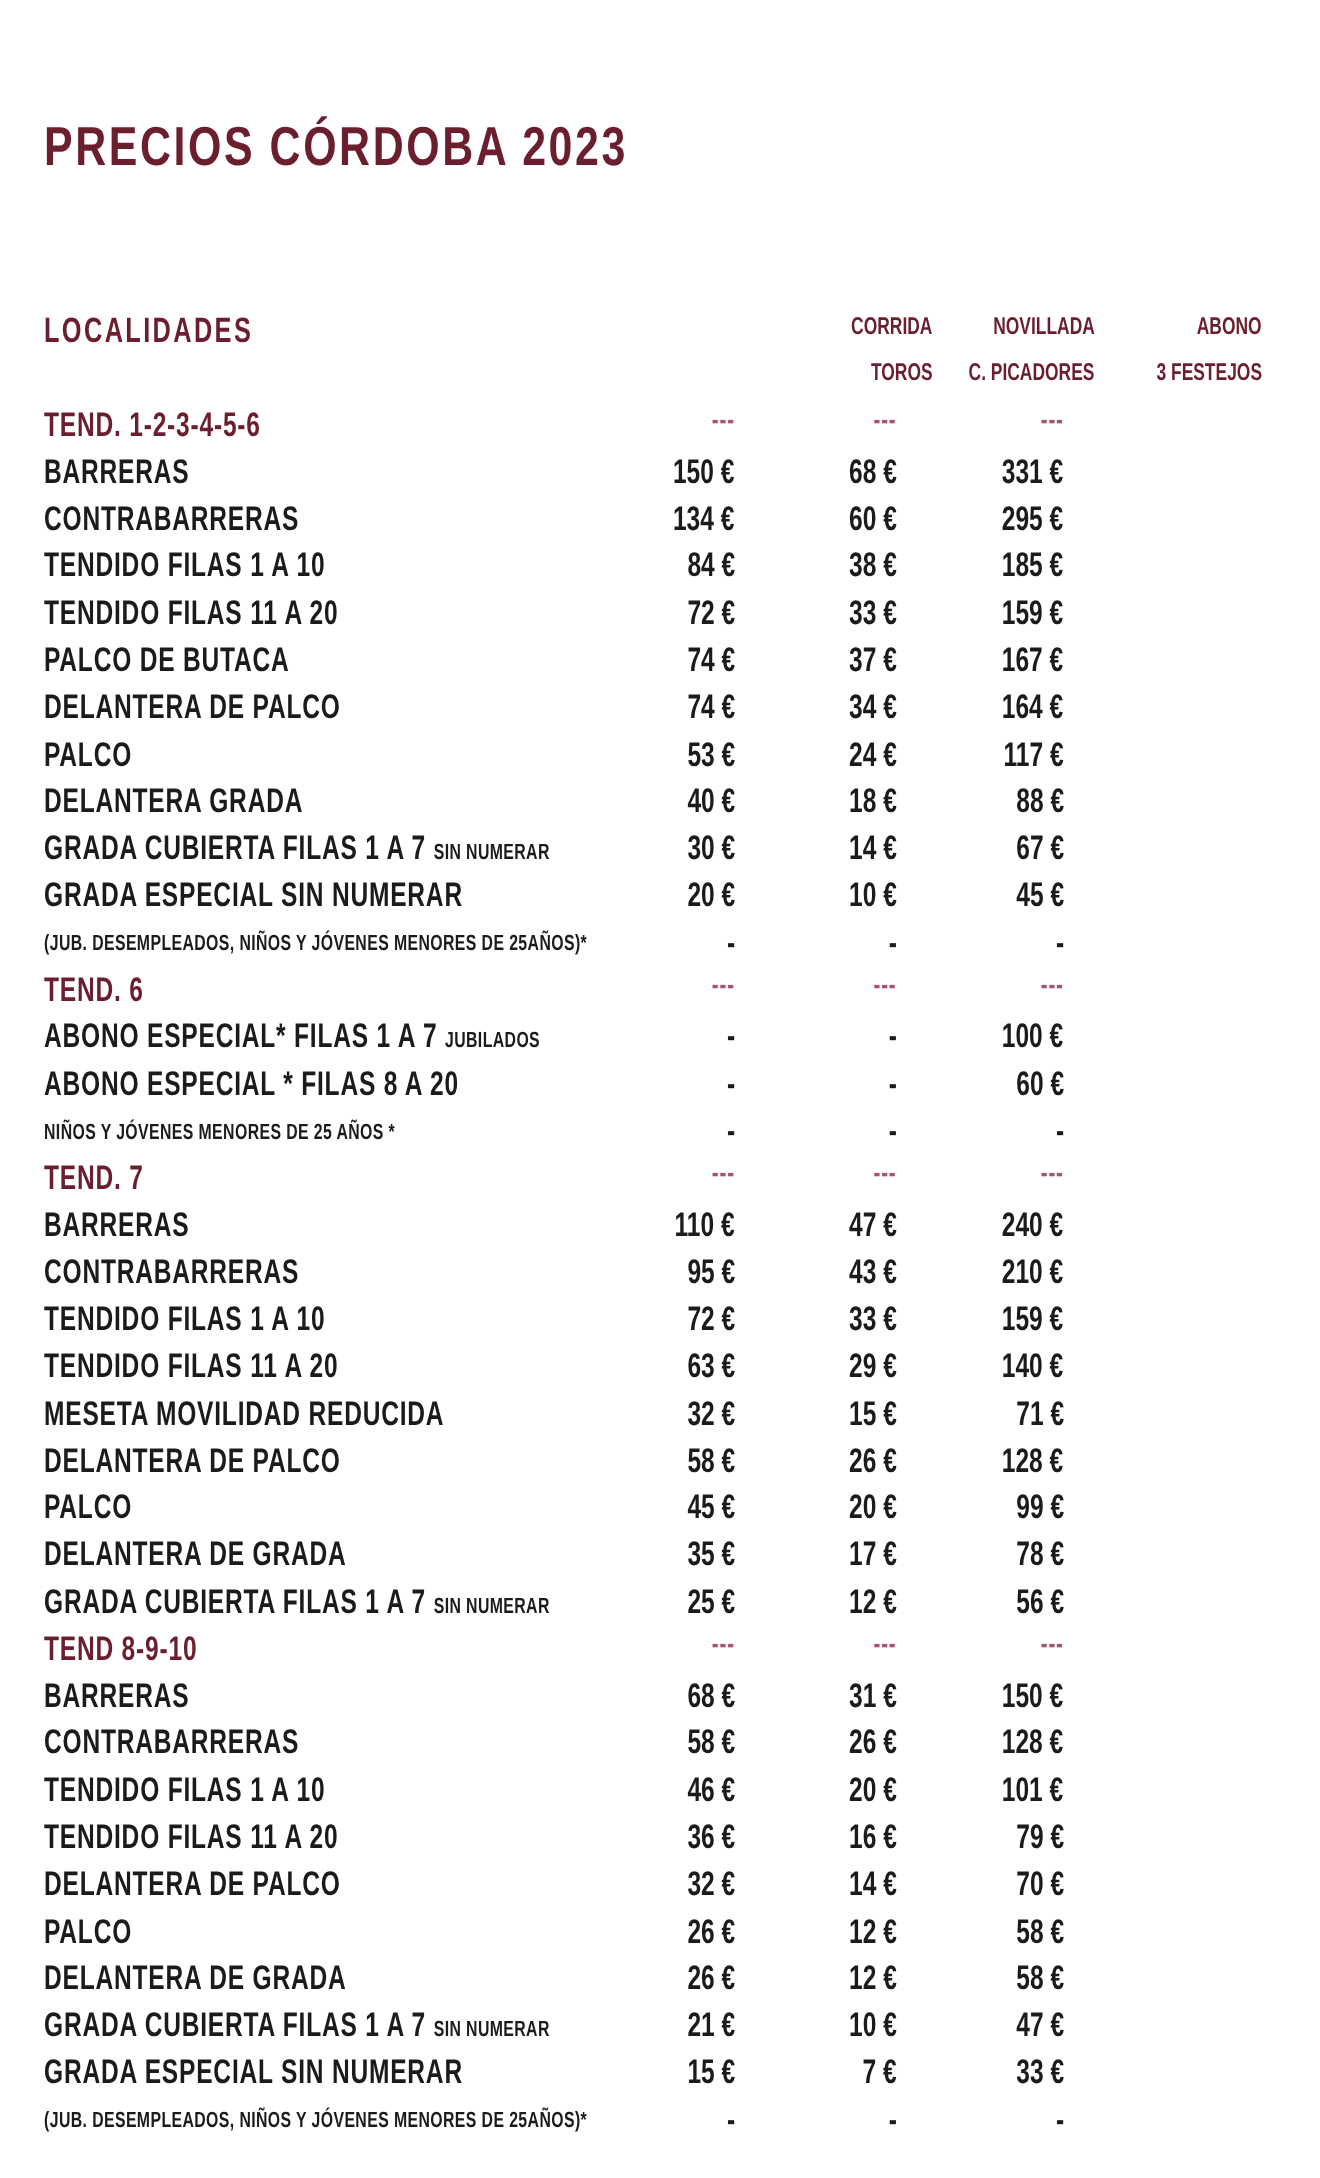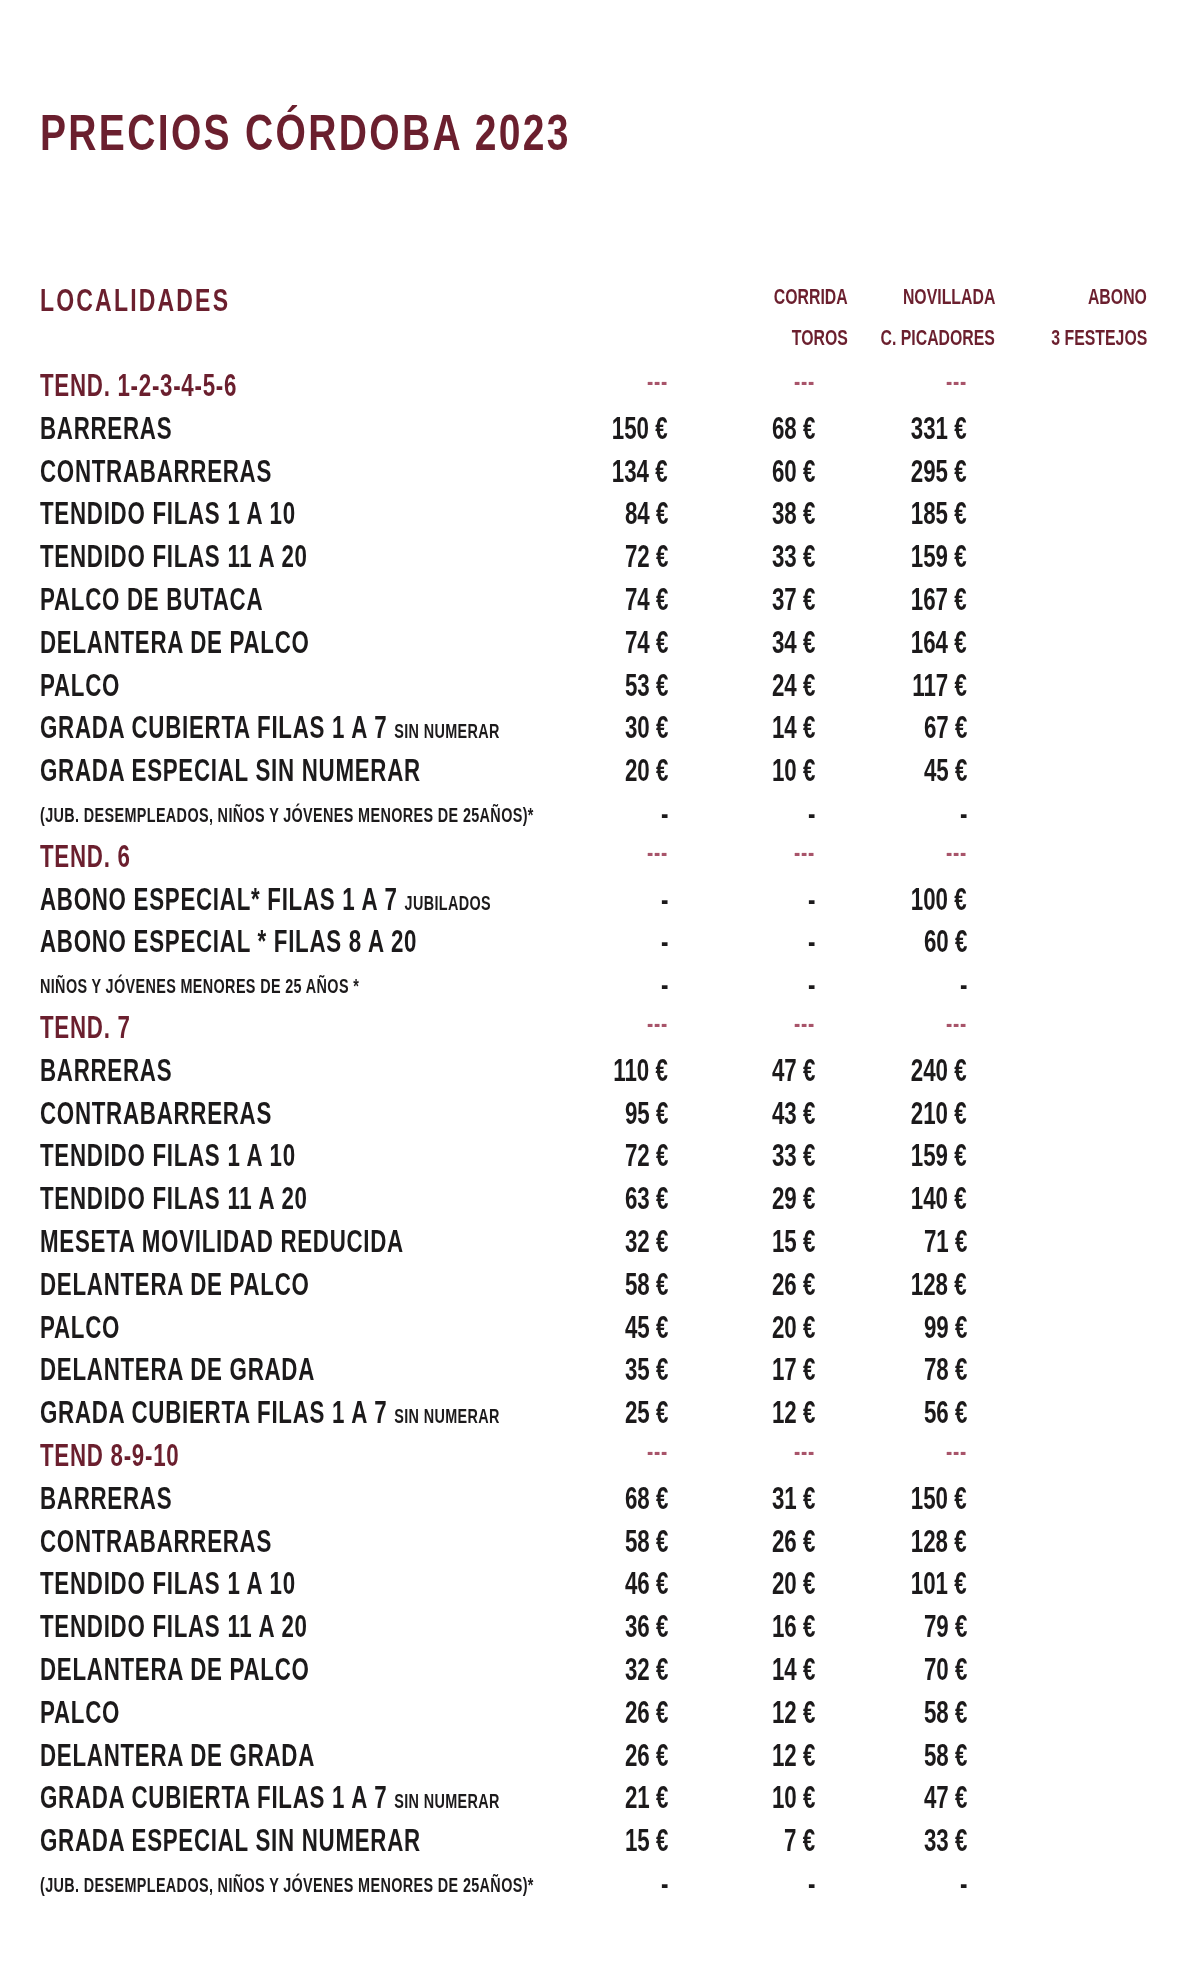--- a/index.html
+++ b/index.html
@@ -83,20 +83,26 @@
       <div class="val v1">34 €</div>
       <div class="val v2">164 €</div>
     </div>
     <div class="row item">
       <div class="label"><span>PALCO</span></div>
       <div class="val v0">53 €</div>
       <div class="val v1">24 €</div>
       <div class="val v2">117 €</div>
     </div>
     <div class="row item">
+      <div class="label"><span>DELANTERA GRADA</span></div>
+      <div class="val v0">40 €</div>
+      <div class="val v1">18 €</div>
+      <div class="val v2">88 €</div>
+    </div>
+    <div class="row item">
       <div class="label"><span>GRADA CUBIERTA FILAS 1 A 7 </span><span class="small">SIN NUMERAR</span></div>
       <div class="val v0">30 €</div>
       <div class="val v1">14 €</div>
       <div class="val v2">67 €</div>
     </div>
     <div class="row item">
       <div class="label"><span>GRADA ESPECIAL SIN NUMERAR</span></div>
       <div class="val v0">20 €</div>
       <div class="val v1">10 €</div>
       <div class="val v2">45 €</div>

